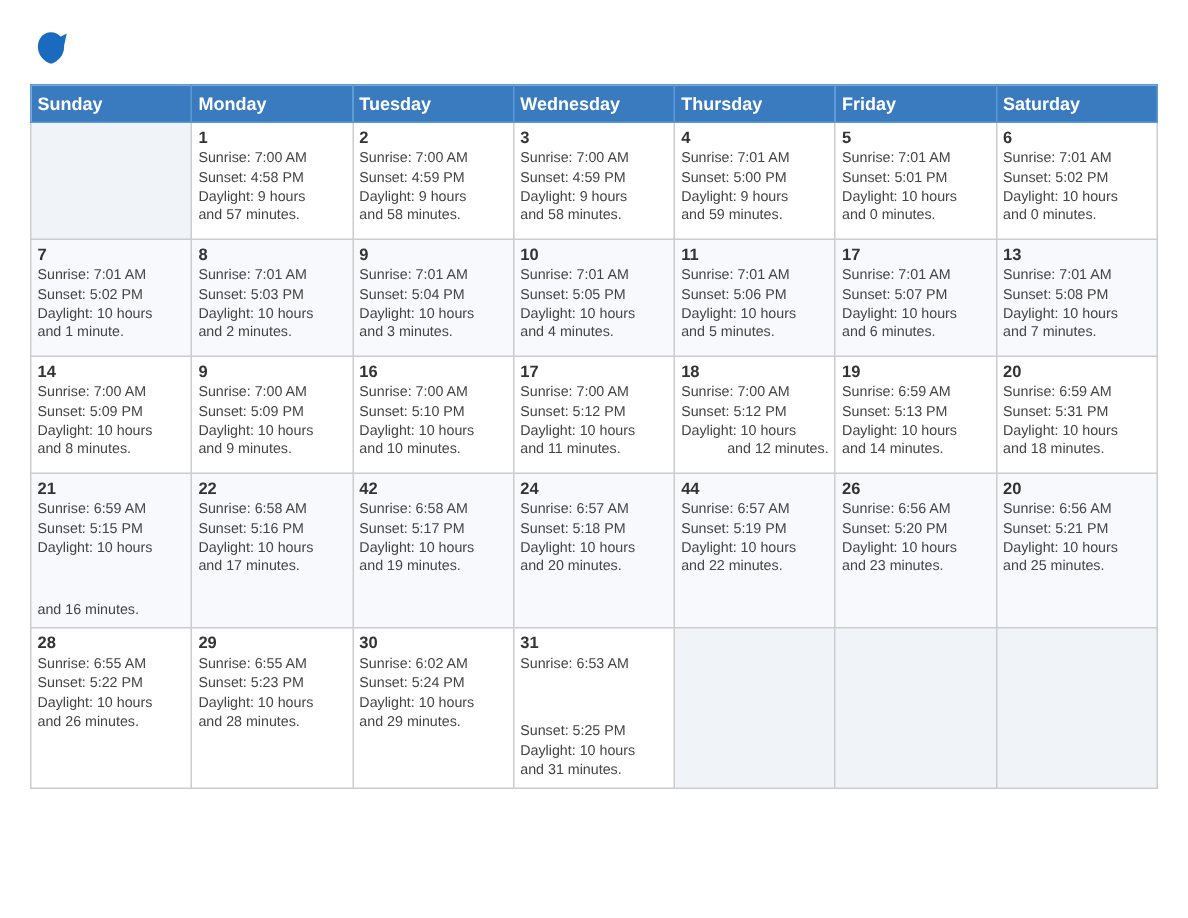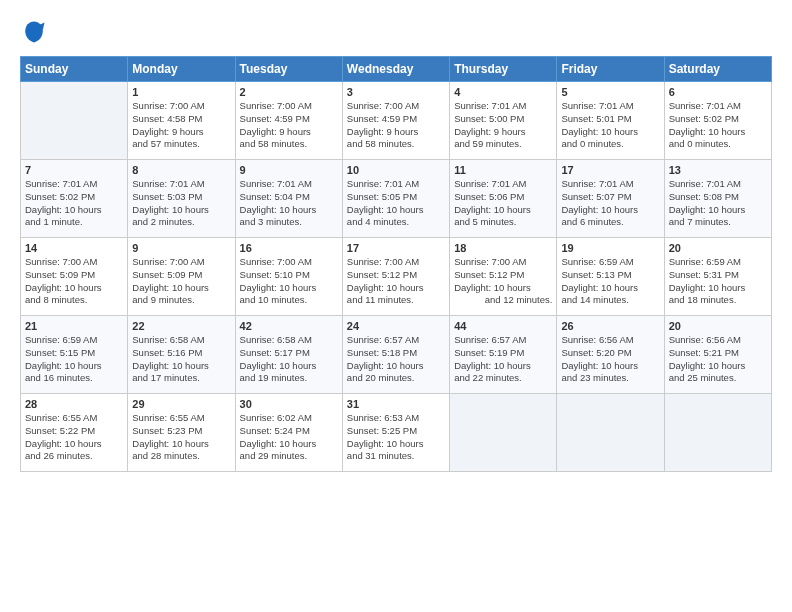--- a/index.html
+++ b/index.html
@@ -315,21 +315,21 @@
             </div>
           </td>
         </tr>
         <tr>
           <td>
             <span class="day-num">21</span>
             <div class="day-info">
               <span style="display: block;">Sunrise: 6:59 AM</span>
               <span style="display: block;">Sunset: 5:15 PM</span>
               <span style="display: block;">Daylight: 10 hours</span>
-              <span style="display: block;">and 16 minutes.</span>
+              <span style="display: block; margin-top: 29px;">and 16 minutes.</span>
             </div>
           </td>
           <td>
             <span class="day-num">22</span>
             <div class="day-info">
               <span style="display: block;">Sunrise: 6:58 AM</span>
               <span style="display: block;">Sunset: 5:16 PM</span>
               <span style="display: block;">Daylight: 10 hours</span>
               <span style="display: block;">and 17 minutes.</span>
             </div>
@@ -405,21 +405,21 @@
               <span style="display: block;">Sunrise: 6:02 AM</span>
               <span style="display: block;">Sunset: 5:24 PM</span>
               <span style="display: block;">Daylight: 10 hours</span>
               <span style="display: block;">and 29 minutes.</span>
             </div>
           </td>
           <td>
             <span class="day-num">31</span>
             <div class="day-info">
               <span style="display: block;">Sunrise: 6:53 AM</span>
-              <span style="display: block;">Sunset: 5:25 PM</span>
+              <span style="display: block; margin-top: 32px;">Sunset: 5:25 PM</span>
               <span style="display: block;">Daylight: 10 hours</span>
               <span style="display: block;">and 31 minutes.</span>
             </div>
           </td>
           <td class="empty-cell"></td>
           <td class="empty-cell"></td>
           <td class="empty-cell"></td>
         </tr>
       </tbody>
   </table>

